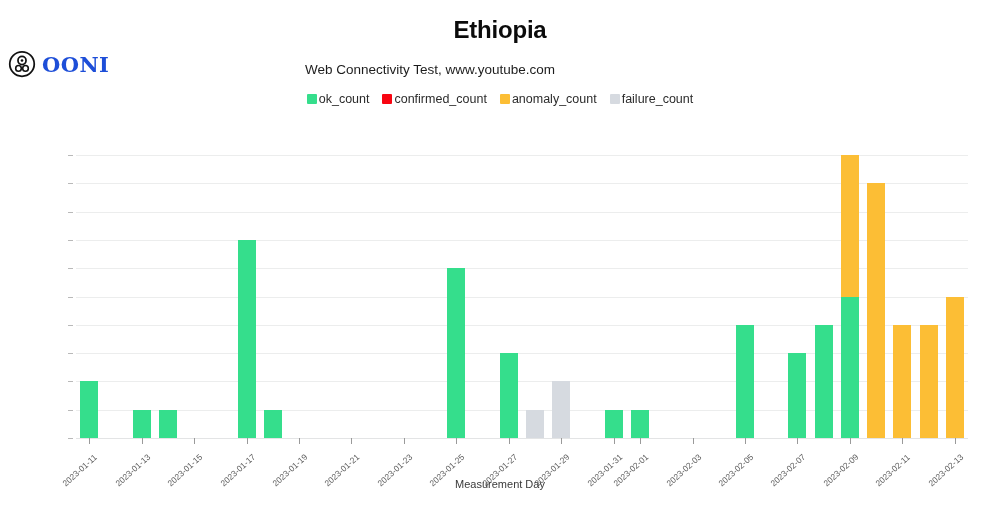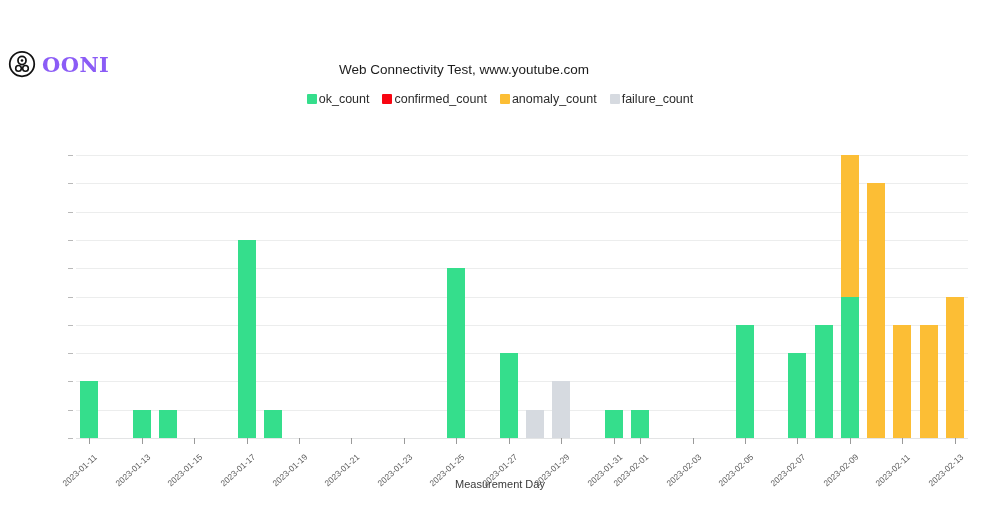--- a/index.html
+++ b/index.html
@@ -28,21 +28,21 @@
   }
   #brand .logo-mark {
     width: 28px; height: 28px;
     flex: 0 0 28px;
   }
   #brand .brand-text {
     font-family: "DejaVu Serif", serif;
     font-weight: bold;
     font-size: 21px;
     letter-spacing: 0.4px;
-    color: #8b5cf6;
+    color: #1d4ed8;
     line-height: 1;
   }
 
   
   #chart-title {
     position: absolute;
     left: 0; top: 16px;
     width: 1000px;
     text-align: center;
     font-size: 24px;
@@ -50,21 +50,20 @@
     color: #0b0b0b;
     letter-spacing: -0.2px;
   }
   #chart-subtitle {
     position: absolute;
     left: 0; top: 62px;
     width: 860px;
     text-align: center;
     font-size: 13.5px;
     color: #1c1c1c;
-    margin-left: 34px;
   }
 
   
   #legend {
     position: absolute;
     left: 0; top: 92px;
     width: 1000px;
     display: flex;
     justify-content: center;
     align-items: center;
@@ -151,20 +150,21 @@
         <circle cx="16" cy="16" r="14" fill="none" stroke="#111" stroke-width="2"></circle>
         <circle cx="16" cy="12" r="4.6" fill="none" stroke="#111" stroke-width="2"></circle>
         <circle cx="12" cy="21" r="3.2" fill="none" stroke="#111" stroke-width="1.8"></circle>
         <circle cx="20" cy="21" r="3.2" fill="none" stroke="#111" stroke-width="1.8"></circle>
         <circle cx="16" cy="12" r="1.5" fill="#111"></circle>
       </svg>
     </span>
     <span class="brand-text">OONI</span>
   </div>
 
+  <div id="chart-title">Ethiopia</div>
   <div id="chart-subtitle">Web Connectivity Test, www.youtube.com</div>
 
   <div id="legend">
       <div class="legend-item">
         <span class="legend-swatch" style="background: rgb(53, 222, 140);"></span>
         <span>ok_count</span>
       </div>
       <div class="legend-item">
         <span class="legend-swatch" style="background: rgb(248, 5, 17);"></span>
         <span>confirmed_count</span>

